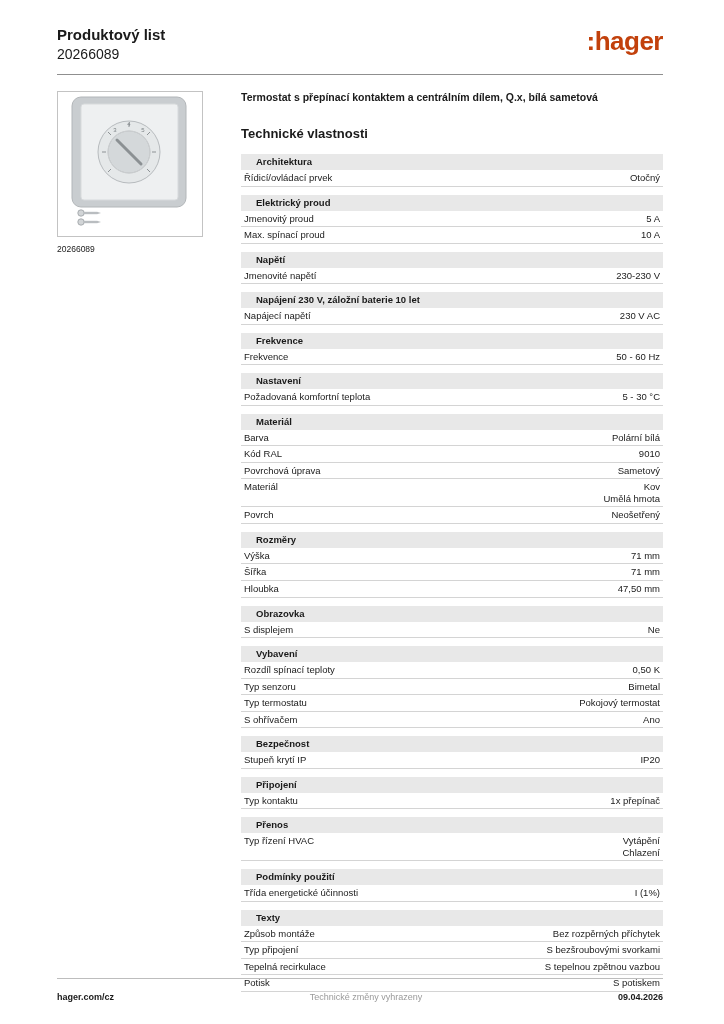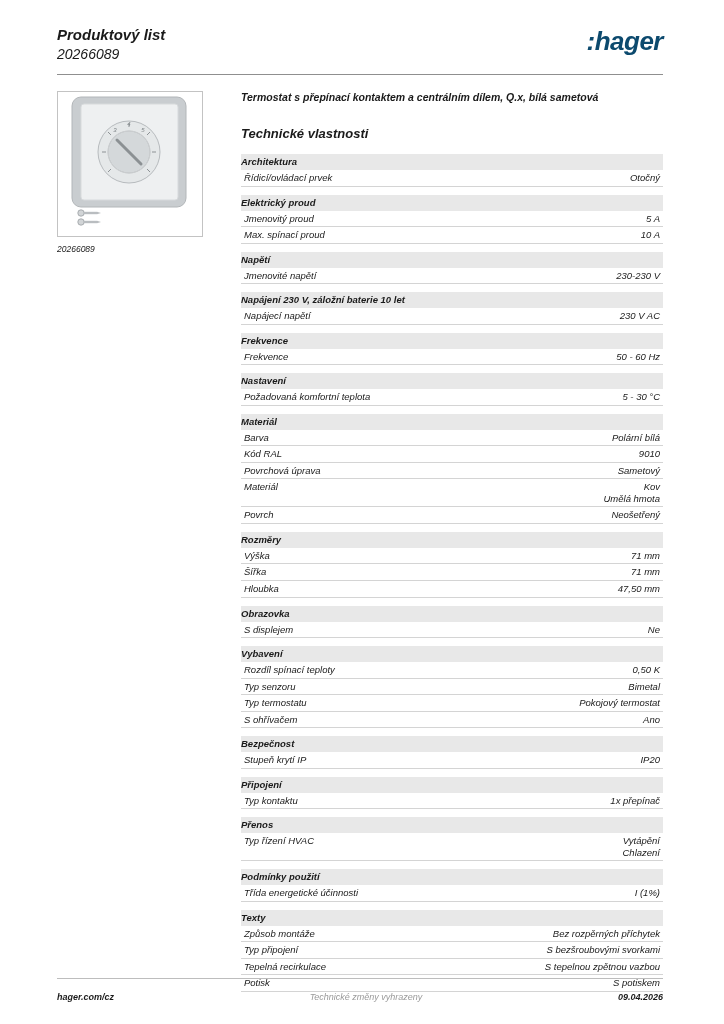--- a/index.html
+++ b/index.html
@@ -4,21 +4,21 @@
 <style>
   * { margin:0; padding:0; box-sizing:border-box; }
   html,body { background:#ffffff; }
   body {
     width:724px; height:1024px;
     font-family:"Liberation Sans", sans-serif;
     color:#1a1a1a;
     position:relative;
     overflow:hidden;
   }
-  .page { width:720px; height:1024px; padding:26px 57px 0 57px; position:relative;font-style:italic; }
+  .page { width:720px; height:1024px; padding:26px 57px 0 57px; position:relative; }
 
   
   .header {
     display:flex; justify-content:space-between; align-items:flex-start;
     padding-bottom:12px; border-bottom:1px solid #8f8f8f;
   }
   .header-title { font-size:15px; font-weight:bold; line-height:1.25; }
   .header-number { font-size:14px; margin-top:1px; }
   .logo { font-size:26px; font-weight:bold; letter-spacing:-0.5px; line-height:1; margin-top:2px; }
 
@@ -32,21 +32,21 @@
   .image-caption { font-size:8.5px; margin-top:7px; color:#1a1a1a; }
 
   .main { flex:1; font-size:9.5px;margin-left:24px; }
   .product-title { font-weight:bold; font-size:10.5px; line-height:1.3; margin-bottom:22px; }
   .tech-label { font-weight:bold; font-size:13px; margin-bottom:13px; }
 
   .section { margin-top:8px; }
   .section:first-child { margin-top:0; }
   .section-header {
     background:#e8e8e8; font-weight:bold; font-size:9.5px;
-    padding:2px 0; line-height:1.25;
+    padding:2px 15px; line-height:1.25;
   }
   .spec-row {
     display:flex; justify-content:space-between; align-items:flex-start;
     border-bottom:1px solid #d4d4d4;
     padding:2px 3px; line-height:1.22;
   }
   .spec-label { text-align:left; padding-right:10px; }
   .spec-value { text-align:right; white-space:pre-line; }
 
   
@@ -63,21 +63,21 @@
 </head>
 <body>
 
 <div class="page">
 
   <div class="header">
     <div>
       <div class="header-title">Produktový list</div>
       <div class="header-number">20266089</div>
     </div>
-    <div class="logo" style="color: #0c4a6e; margin-left: 16px;">:hager</div>
+    <div class="logo" style="color: #c2410c; margin-left: 16px;">:hager</div>
   </div>
 
   <div class="content">
     <div class="left-col">
       <div class="image-box">
         <svg width="144" height="144" viewBox="0 0 144 144">
 
           <rect x="14" y="5" width="114" height="110" rx="9" fill="#c9cdd0" stroke="#b2b6b9" stroke-width="1"></rect>
 
           <rect x="23" y="12" width="97" height="96" rx="3" fill="#eef0f1" stroke="#d7dadc" stroke-width="1"></rect>

